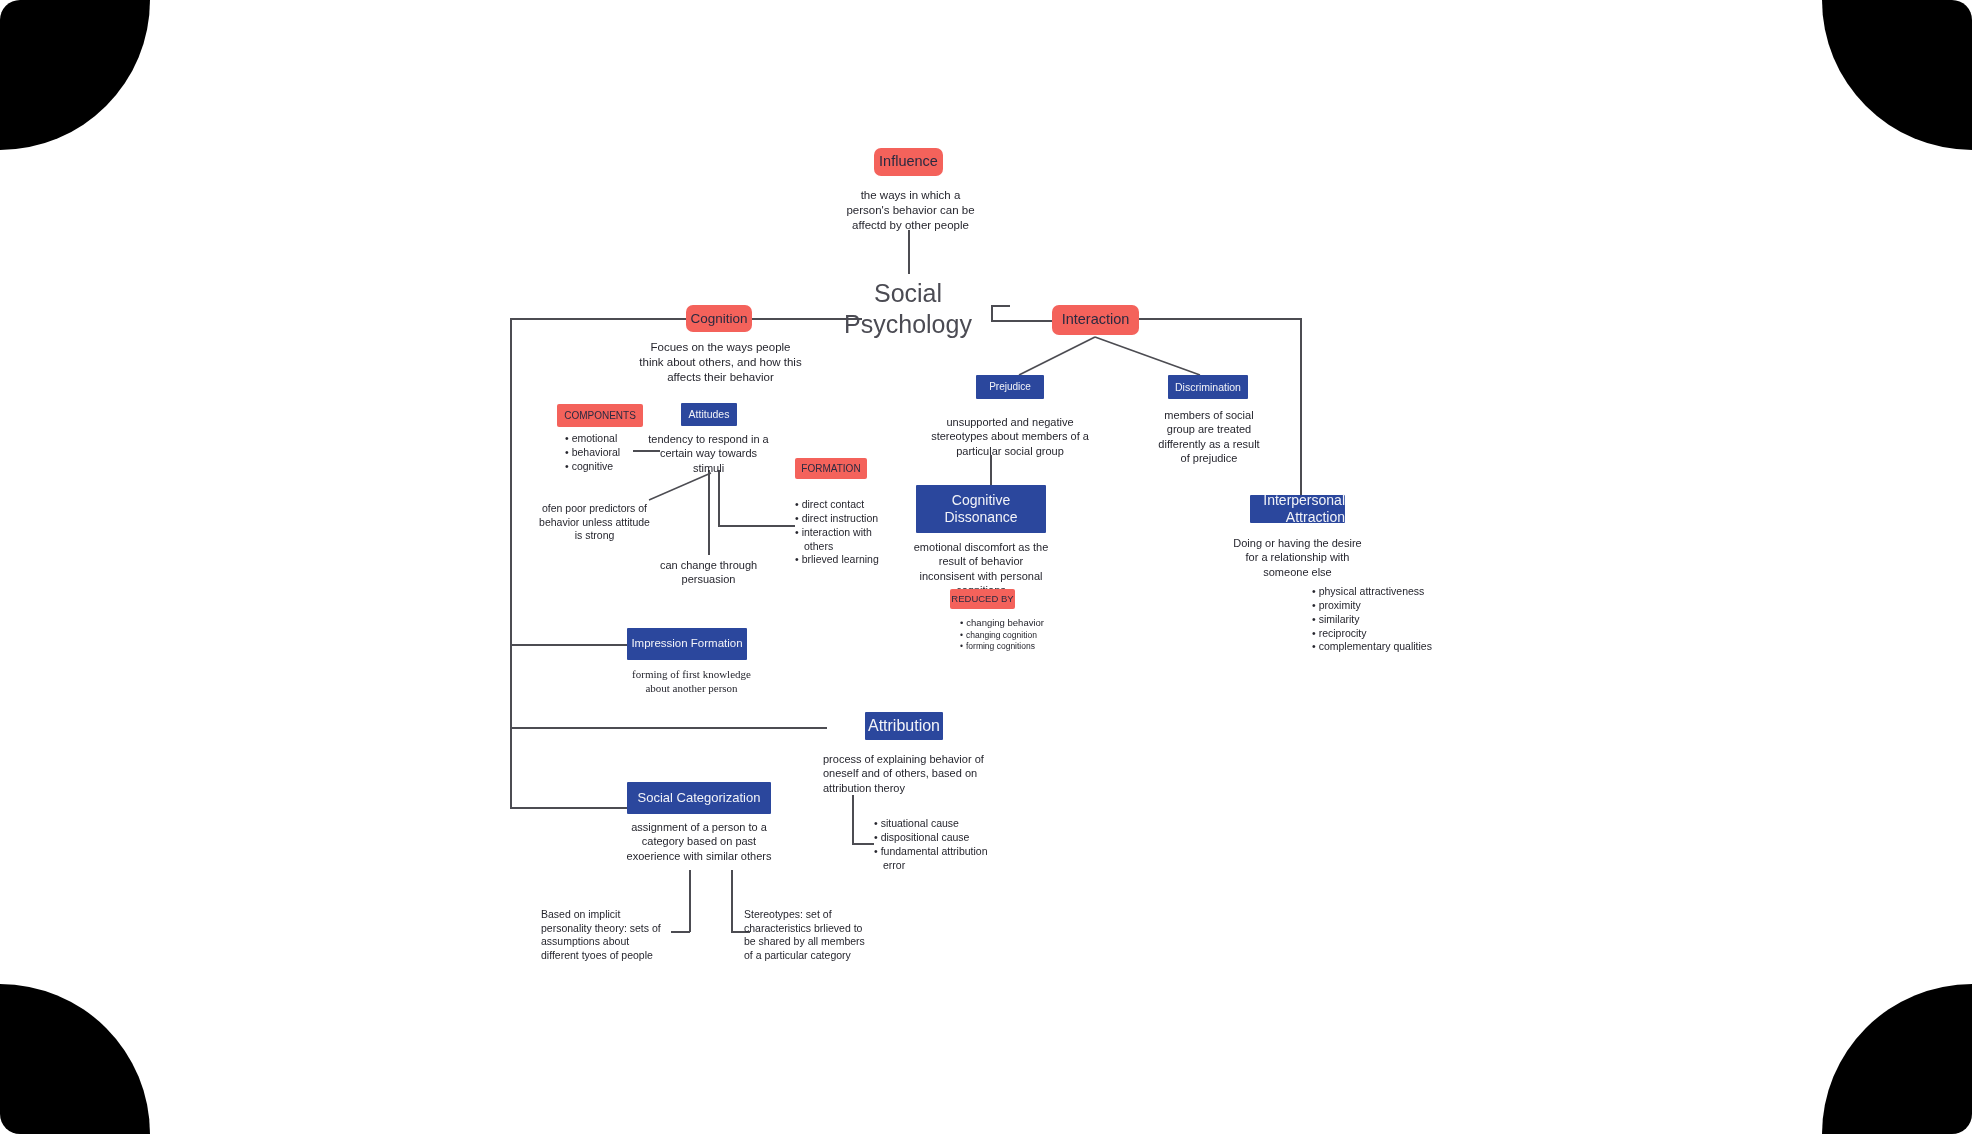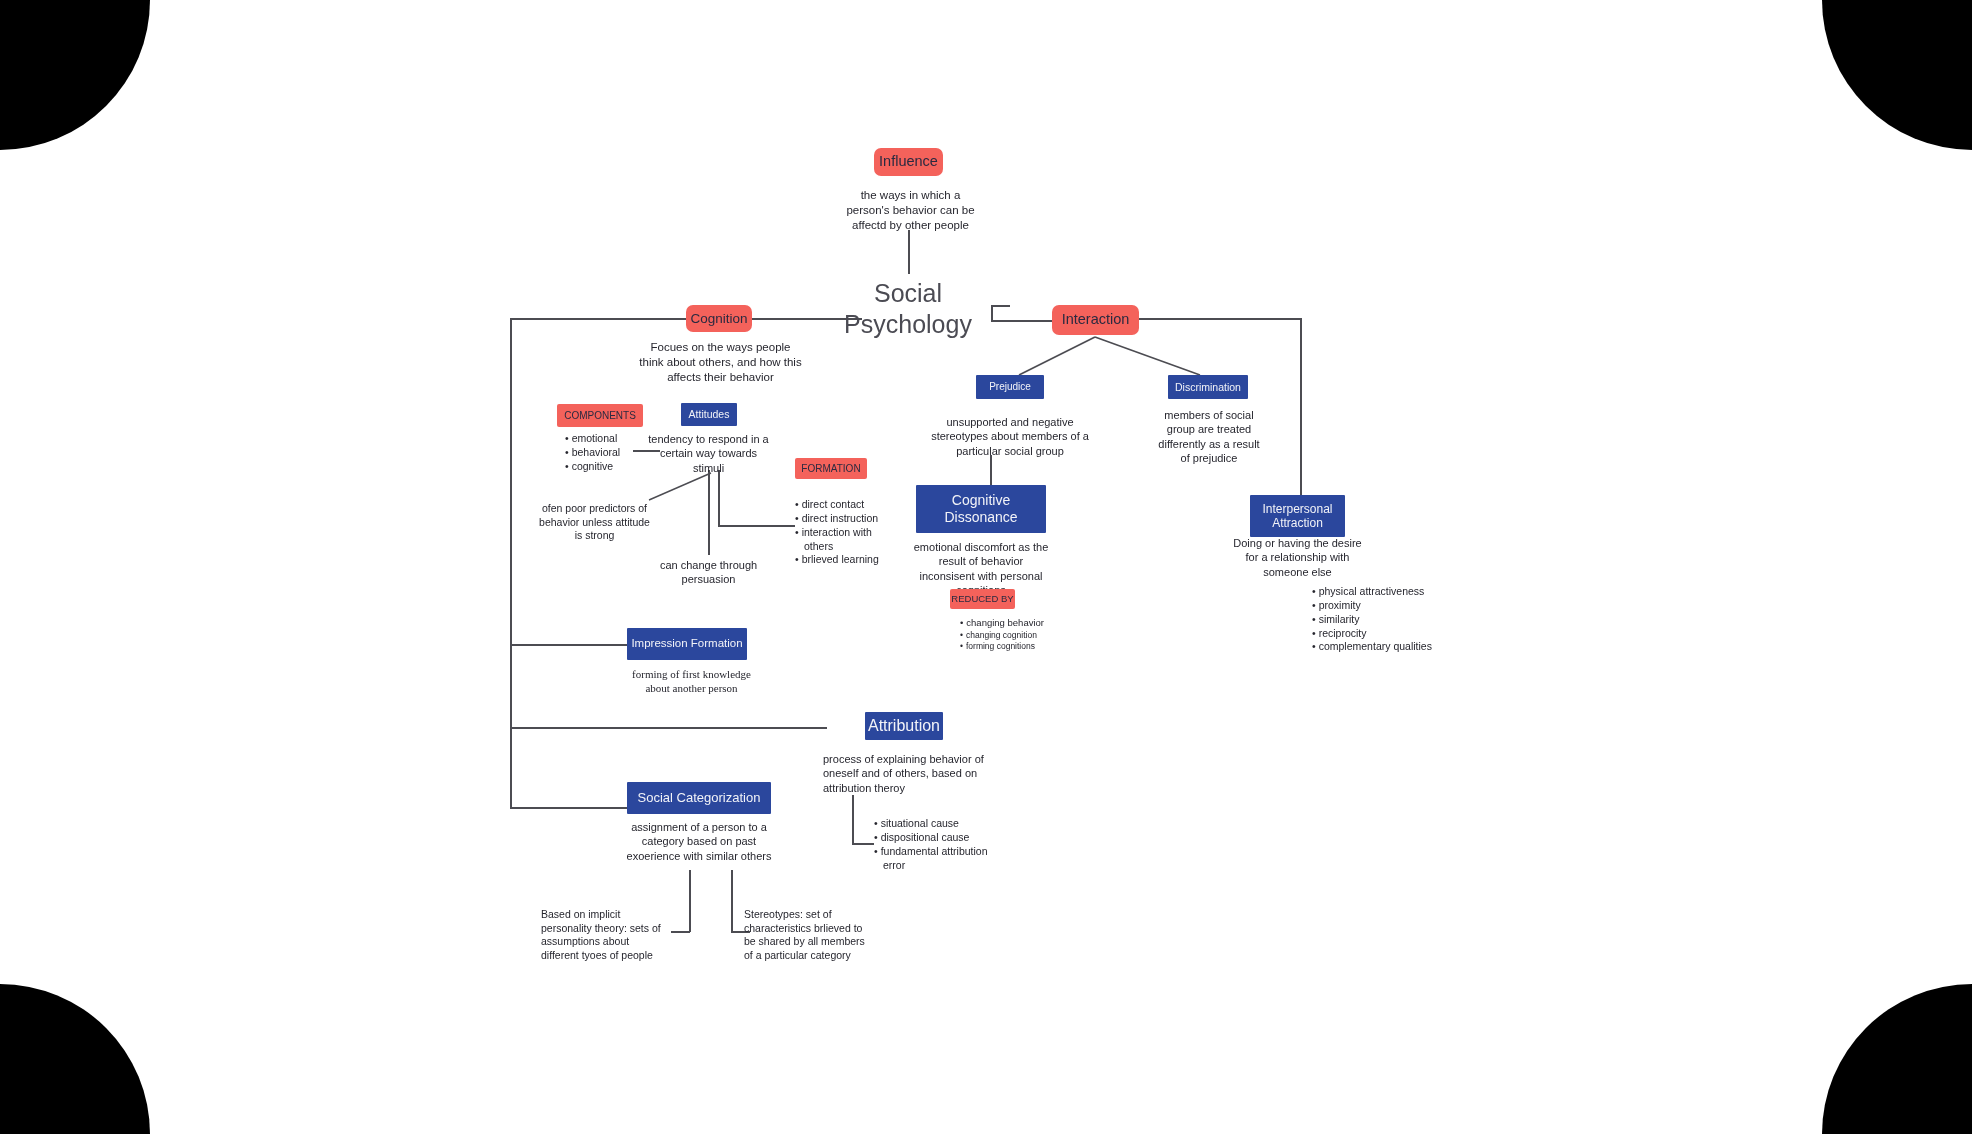--- a/index.html
+++ b/index.html
@@ -8,20 +8,21 @@
     background: #ffffff;
   }
   #canvas {
     position: relative;
     width: 1972px;
     height: 1134px;
     background: #ffffff;
     overflow: hidden;
     font-family: "Liberation Sans", sans-serif;
     color: #2b2b33;
+    border-radius: 20px;
   }
   
   .corner {
     position: absolute;
     width: 150px;
     height: 150px;
     background: #000000;
     pointer-events: none;
     z-index: 50;
   }
@@ -207,21 +208,21 @@
   <div class="desc" style="left:913px; top:540px; width:136px; font-size:11px;">emotional discomfort as the result of behavior inconsisent with personal cognitions</div>
   <div class="node red flat" style="left:950px; top:589px; width:65px; height:20px; font-size:9.5px;">
     <span>REDUCED BY</span>
   </div>
   <div class="bullets" style="left:960px; top:617px; font-size:9.5px;">
     <div><span class="b">•</span><span>changing behavior</span></div>
     <div style="font-size:8.5px;"><span class="b">•</span><span>changing cognition</span></div>
     <div style="font-size:8.5px;"><span class="b">•</span><span>forming cognitions</span></div>
   </div>
 
-  <div class="node blue" style="left:1250px; top:495px; width:95px; height:42px; font-size:12px; flex-direction:column;">
+  <div class="node blue" style="left:1250px; top:495px; width:95px; height:28px; font-size:14px; flex-direction:column;align-items:flex-end;">
     <span>Interpersonal</span>
     <span>Attraction</span>
   </div>
   <div class="desc" style="left:1226px; top:536px; width:143px; font-size:11px;">Doing or having the desire for a relationship with someone else</div>
   <div class="bullets" style="left:1312px; top:585px; font-size:10.5px;">
     <div><span class="b">•</span><span>physical attractiveness</span></div>
     <div><span class="b">•</span><span>proximity</span></div>
     <div><span class="b">•</span><span>similarity</span></div>
     <div><span class="b">•</span><span>reciprocity</span></div>
     <div><span class="b">•</span><span>complementary qualities</span></div>

